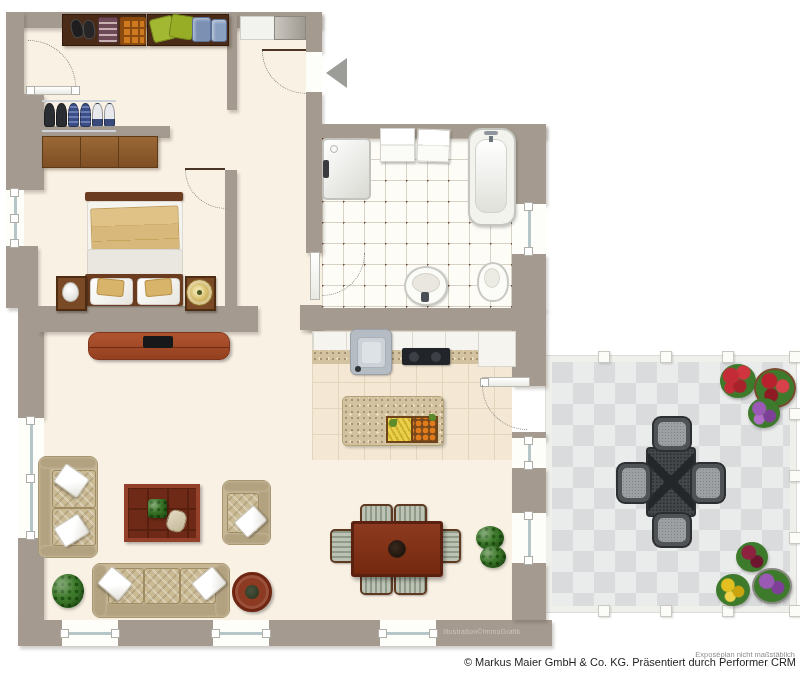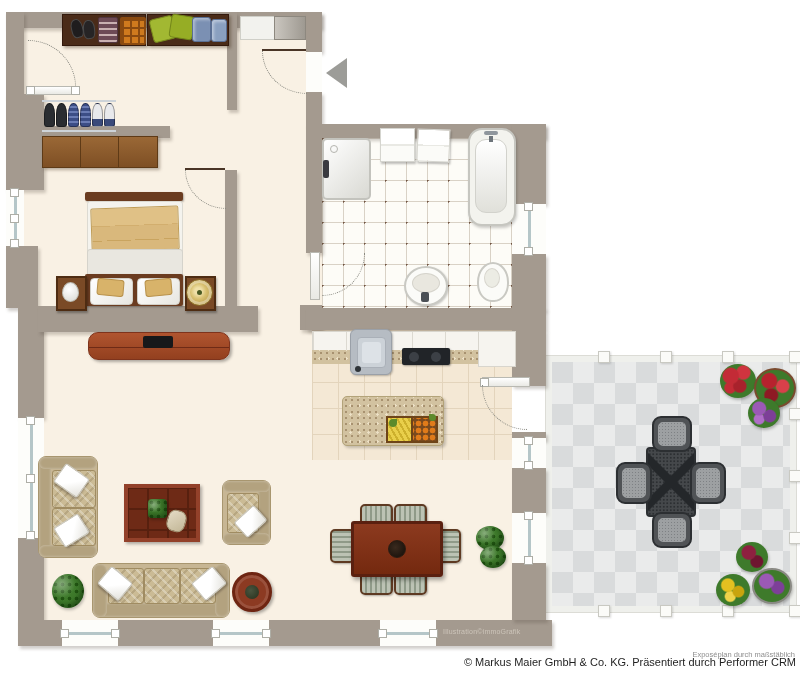--- a/index.html
+++ b/index.html
@@ -318,15 +318,15 @@
   <div class="abs dchair" style="left:394px;top:570px;width:29px;height:21px;"></div>
   <div class="abs dchair side" style="left:330px;top:529px;width:21px;height:30px;"></div>
   <div class="abs dchair side" style="left:436px;top:529px;width:21px;height:30px;"></div>
   <div class="abs" style="left:351px;top:521px;width:86px;height:50px;background:linear-gradient(180deg,#8c3a1f,#74290f);border:3px solid #5a2010;border-radius:3px;box-shadow:2px 3px 4px rgba(0,0,0,.35);">
     <div style="position:absolute;left:34px;top:16px;width:16px;height:16px;border-radius:50%;background:radial-gradient(circle at 40% 40%,#3a2a1e,#140d08);border:1px solid #2a1c12;"></div>
   </div>
   <div class="abs plant" style="left:476px;top:526px;width:28px;height:24px;"></div>
   <div class="abs plant" style="left:480px;top:546px;width:26px;height:22px;"></div>
 
   <div class="abs txt-watermark" style="left:443px;top:628px;">Illustration©immoGrafik</div>
-  <div class="abs txt-disclaimer" style="right:5px;top:650px;">Exposéplan durch maßstäblich</div>
+  <div class="abs txt-disclaimer" style="right:5px;top:650px;">Exposéplan nicht maßstäblich</div>
   <div class="abs txt-copyright" style="right:4px;top:656px;">© Markus Maier GmbH &amp; Co. KG. Präsentiert durch Performer CRM</div>
 </div>
 
 </body></html>

